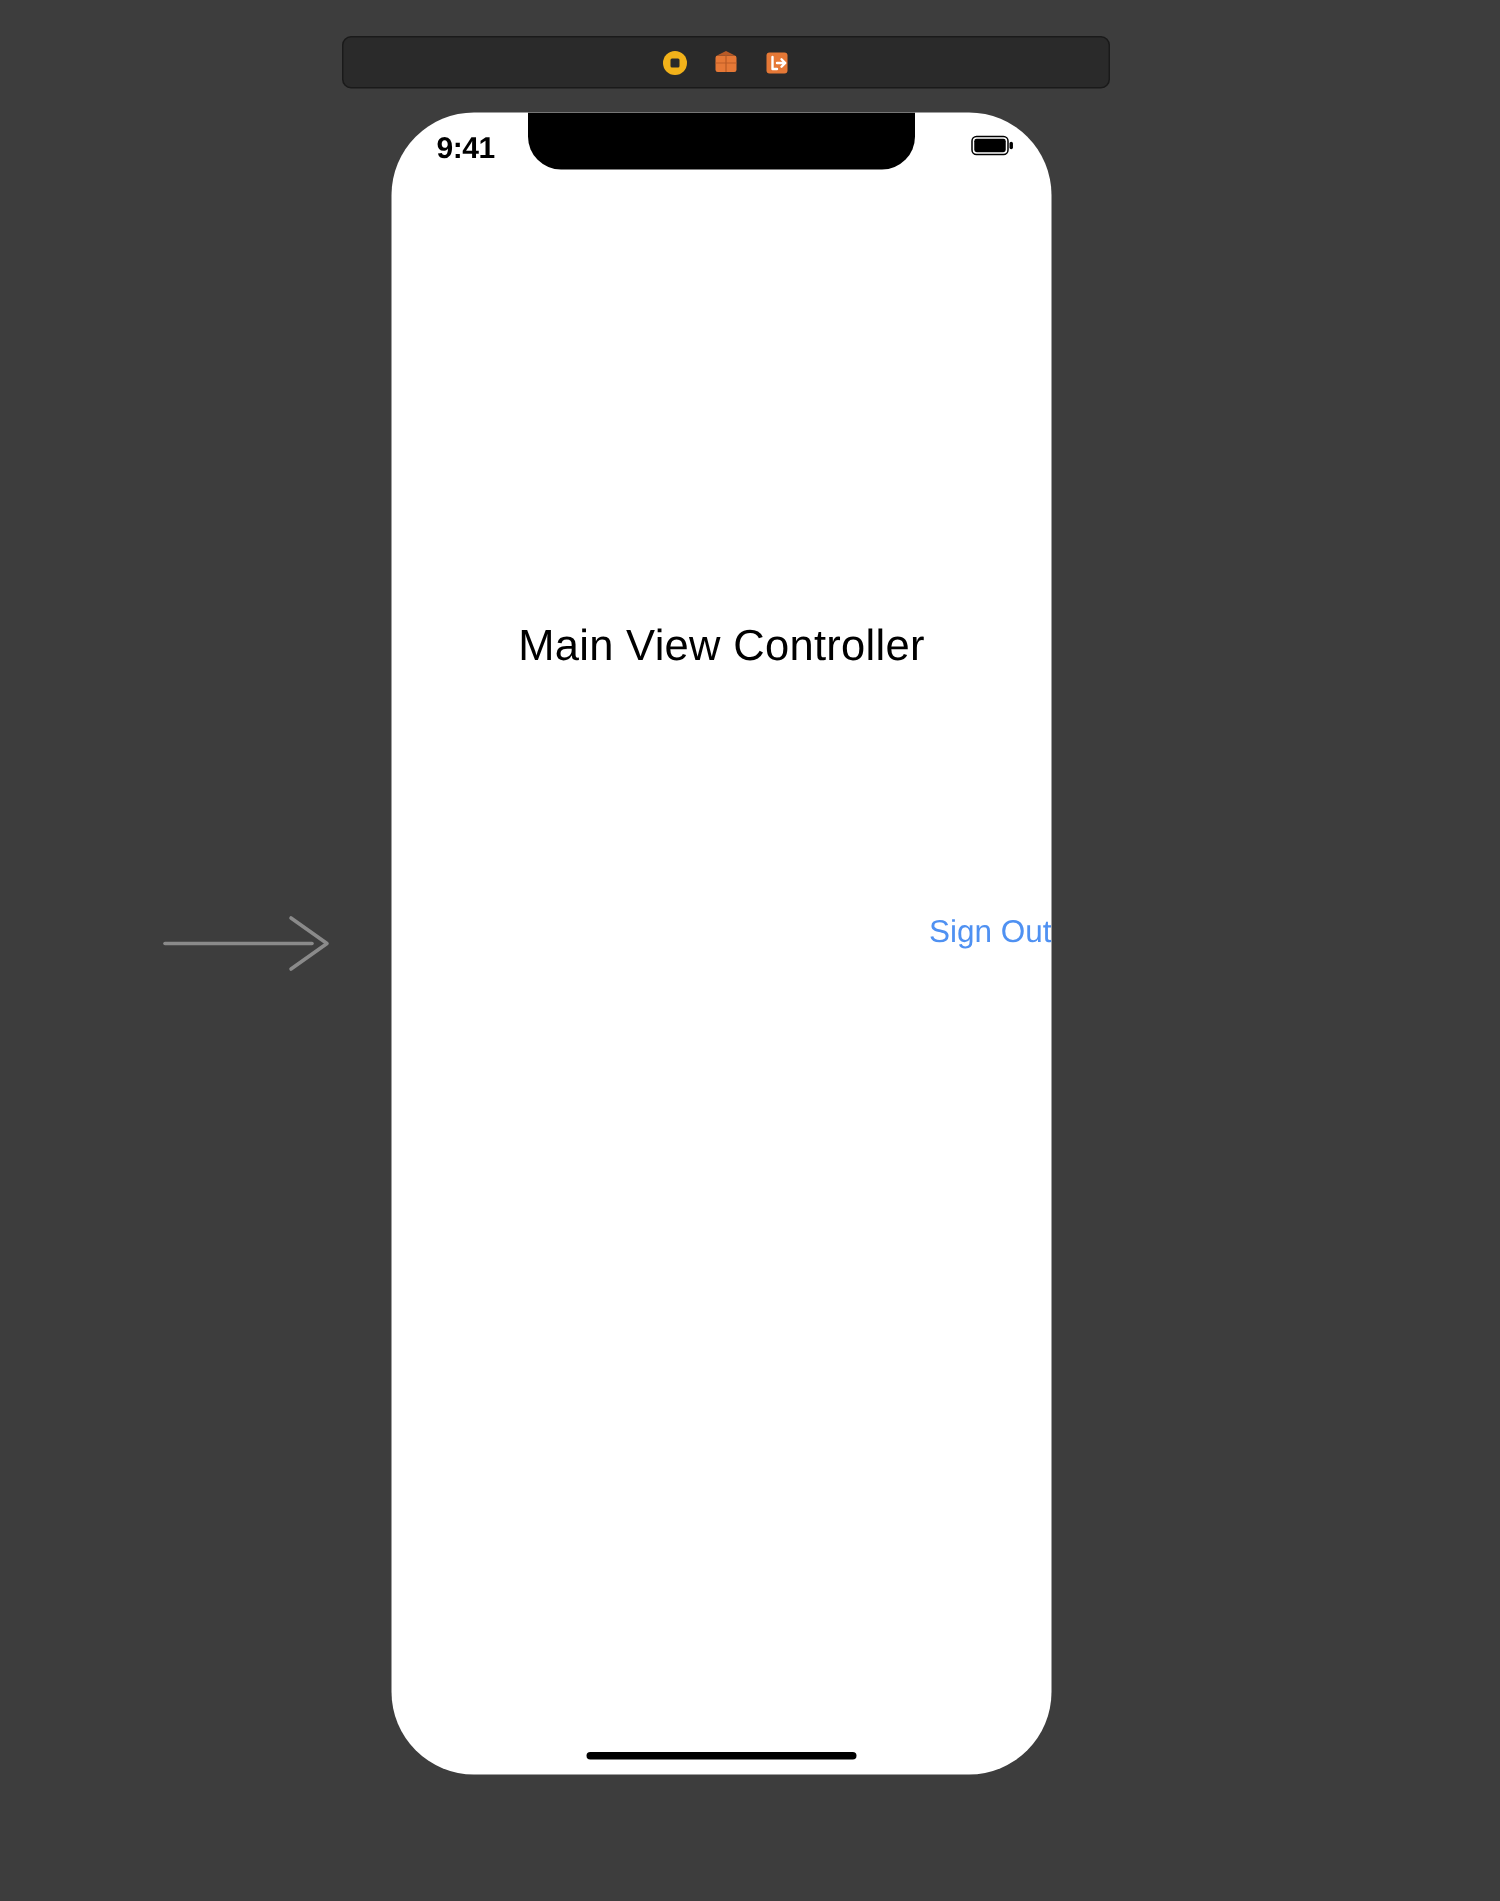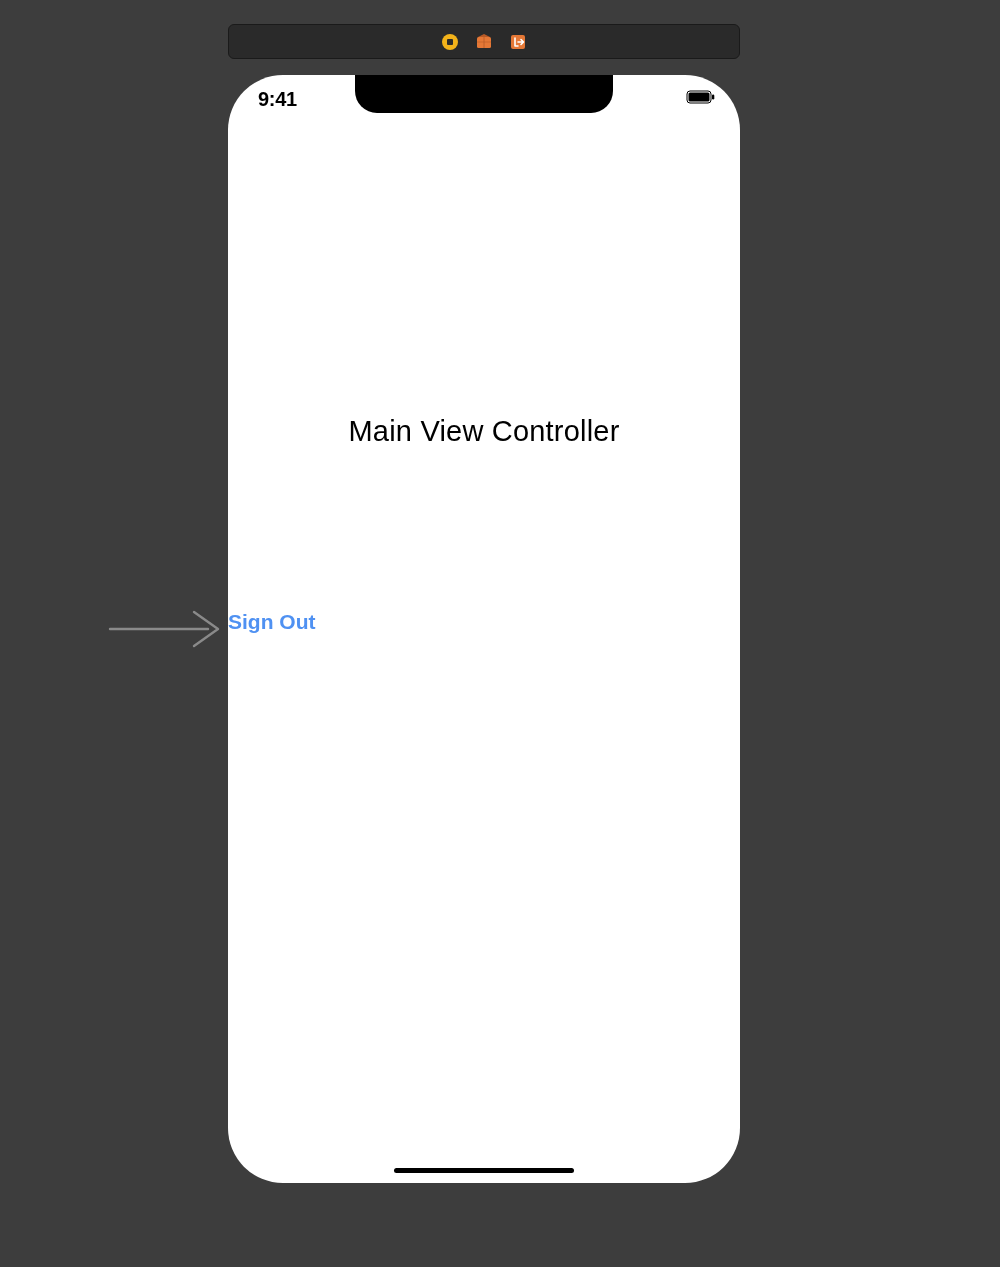--- a/index.html
+++ b/index.html
@@ -42,26 +42,27 @@
 
     
     .device-wrap {
       position: absolute;
       top: 75px;
       left: 228px;
       width: 512px;
       height: 1108px;
     }
     .device {
-      width: 512px;
+      width: 440px;
       height: 1108px;
       background: #ffffff;
       border-radius: 55px;
       position: relative;
       overflow: hidden;
+      margin-left: 33px;
     }
 
     
     .notch {
       position: absolute;
       top: 0;
       left: 50%;
       transform: translateX(-50%);
       width: 258px;
       height: 38px;
@@ -112,23 +113,23 @@
       font-size: 29px;
       font-weight: 400;
       color: #000000;
       letter-spacing: 0.2px;
     }
     .signout-button {
       position: absolute;
       top: 535px;
       left: 0;
       right: 0;
-      text-align: left;
+      text-align: right;
       font-size: 21px;
-      font-weight: 700;
+      font-weight: 400;
       color: #4f91f2;
       background: none;
       border: none;
       cursor: pointer;
       display: block;
       width: 100%;
     }
 
     
     .home-indicator {

